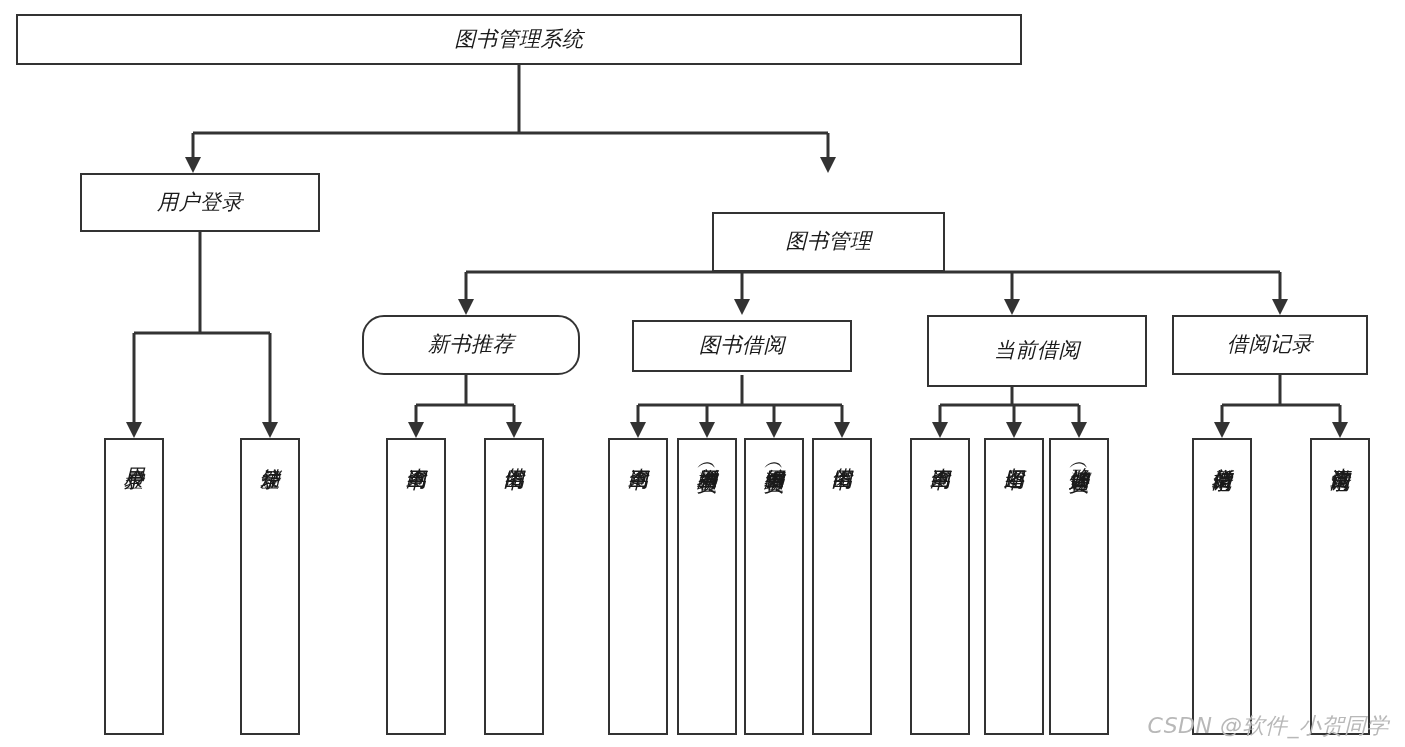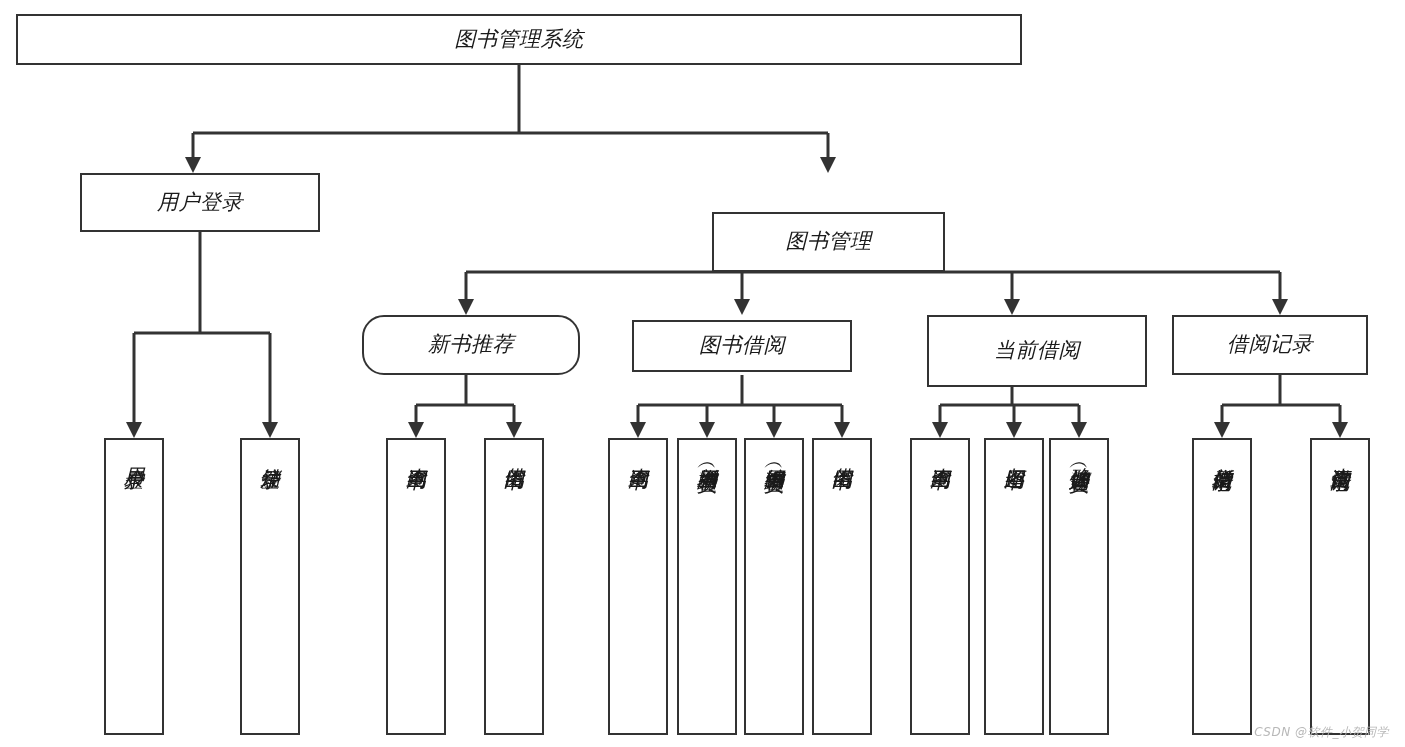--- a/index.html
+++ b/index.html
@@ -56,21 +56,21 @@
     white-space: normal;
     font-size: 20px;
     line-height: 1.22;
     letter-spacing: 1px;
     max-height: 100%;
   }
   .watermark {
     position: absolute;
     right: 16px;
     bottom: 6px;
-    font-size: 12px;
+    font-size: 22px;
     color: #b8b8b8;
     letter-spacing: 0.5px;
     z-index: 5;
     white-space: nowrap;
   }
 </style>
 </head>
 <body>
 
 <div id="canvas">

